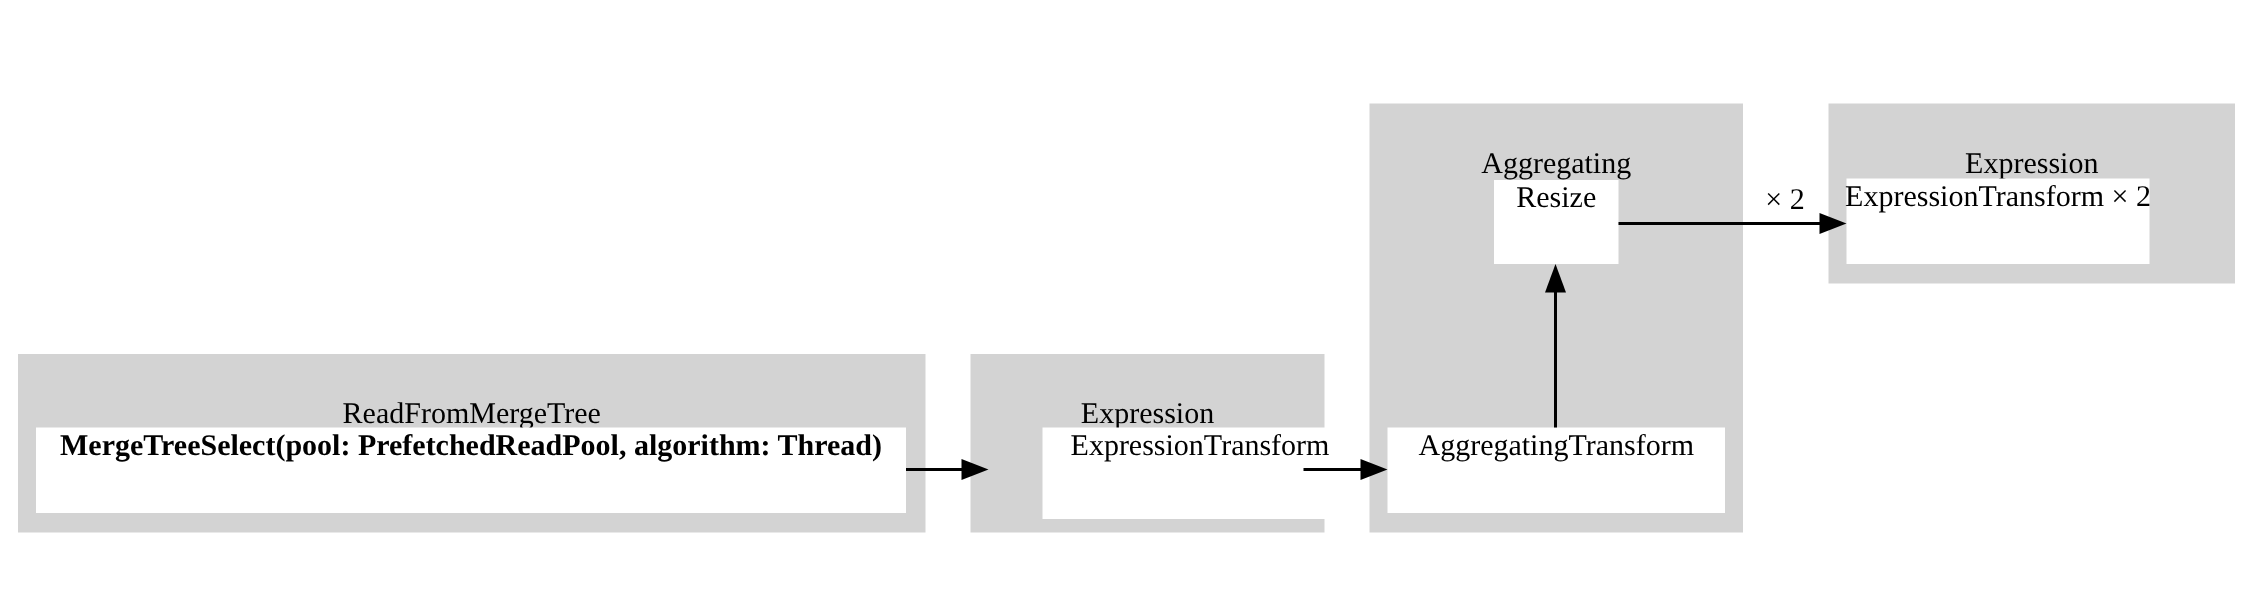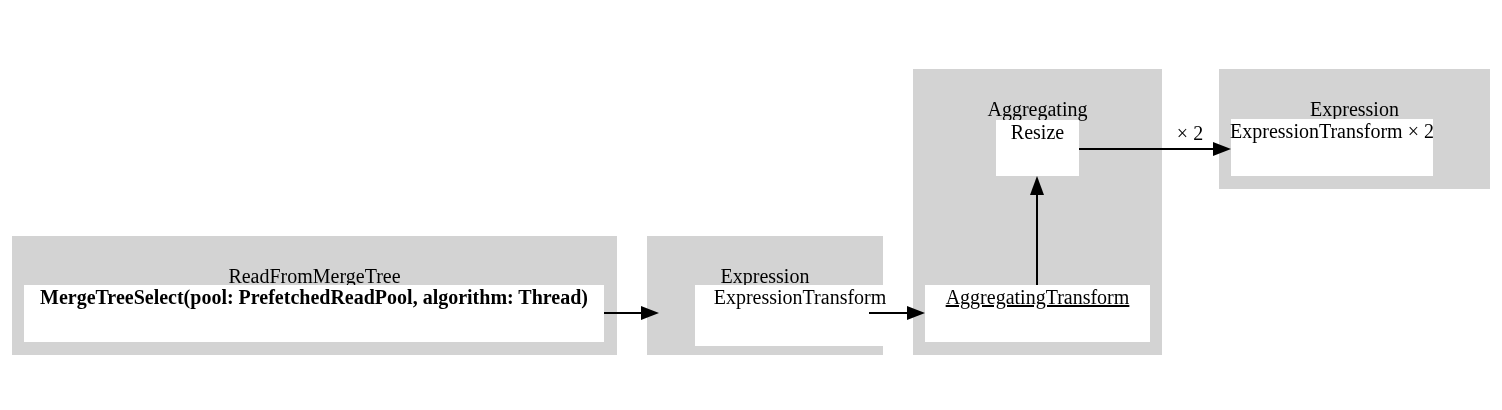--- a/index.html
+++ b/index.html
@@ -74,21 +74,21 @@
   #cluster-read { left: 12px; top: 236px; width: 605px; height: 119px; }
   #node-mergetree-select { left: 12px; top: 49px; width: 580px; height: 57px; font-weight: bold; }
 
   
   #cluster-expression-1 { left: 647px; top: 236px; width: 236px; height: 119px; }
   #node-expression-transform { left: 12px; top: 49px; width: 210px; height: 61px; margin-left: 36px; }
 
   
   #cluster-aggregating { left: 913px; top: 69px; width: 249px; height: 286px; }
   #node-resize { left: 83px; top: 51px; width: 83px; height: 56px; }
-  #node-aggregating-transform { left: 12px; top: 216px; width: 225px; height: 57px; text-decoration: underline; }
+  #node-aggregating-transform { left: 12px; top: 216px; width: 225px; height: 57px; }
 
   
   #cluster-expression-2 { left: 1219px; top: 69px; width: 271px; height: 120px; }
   #node-expression-transform-x2 { left: 12px; top: 50px; width: 202px; height: 57px; }
 
   
   #edge1-line { left: 604px; top: 312px; width: 38px; height: 2px; }
   #edge1-head { left: 641px; top: 306px; }
 
   

